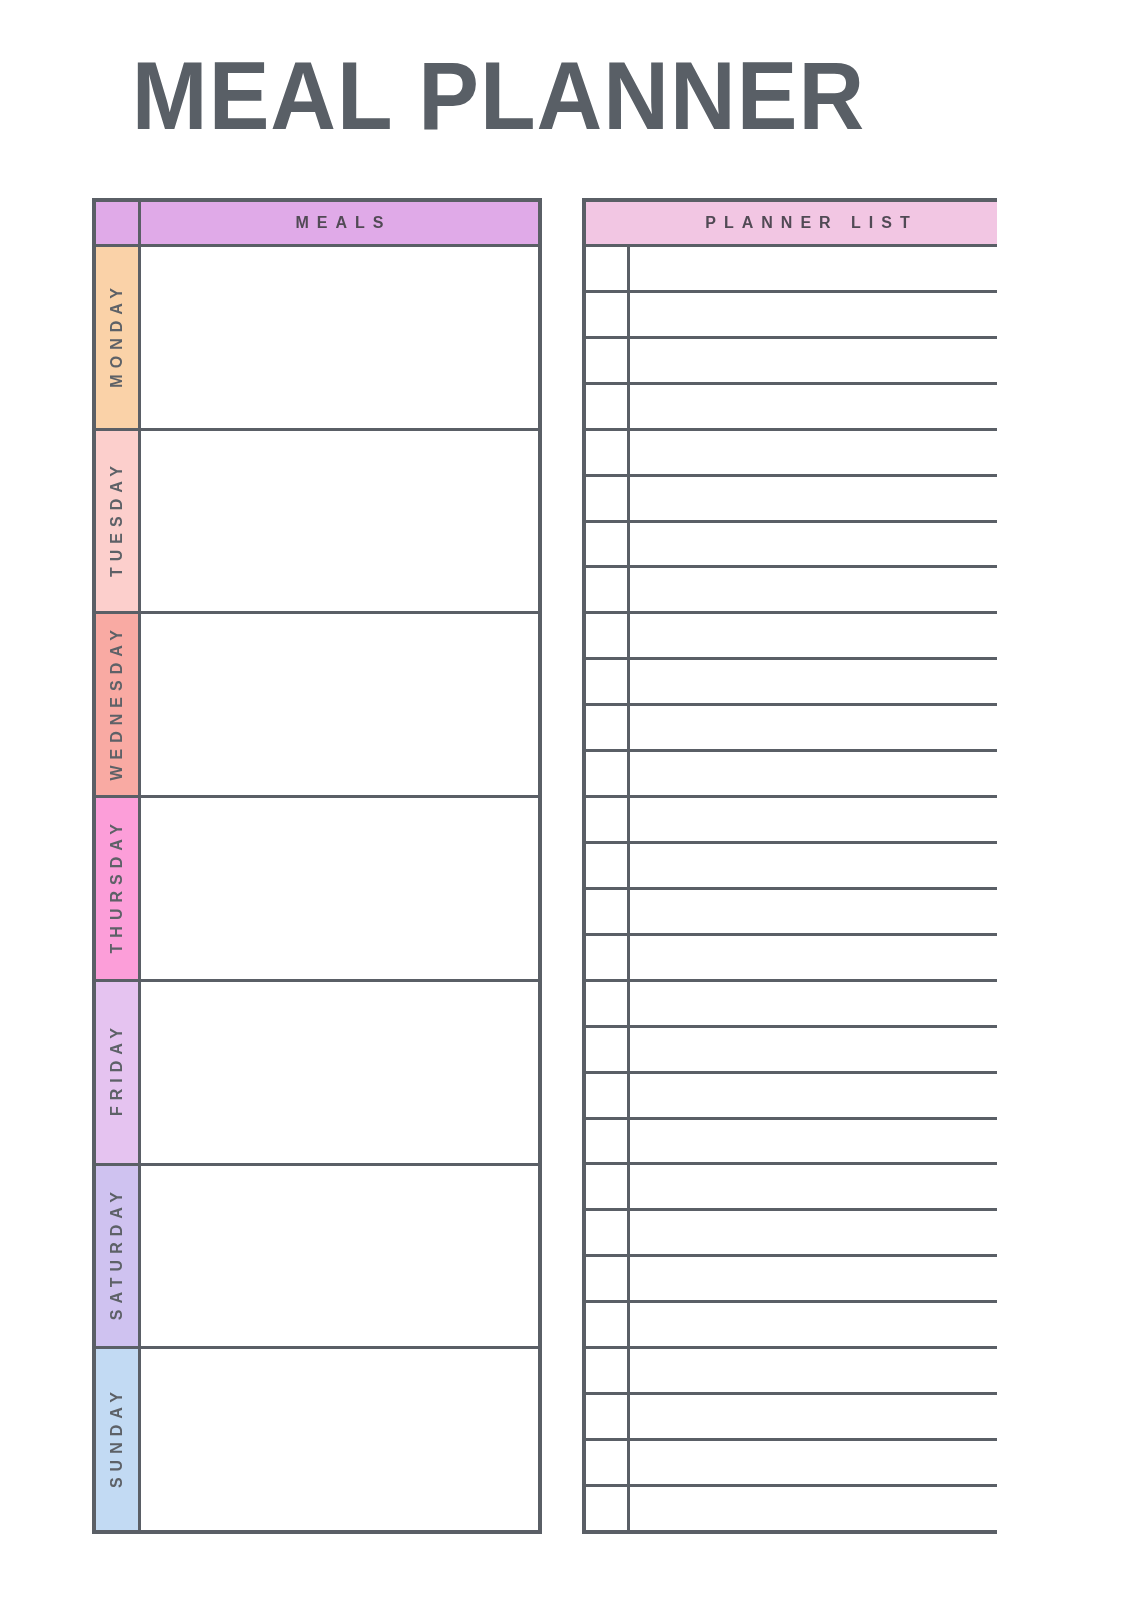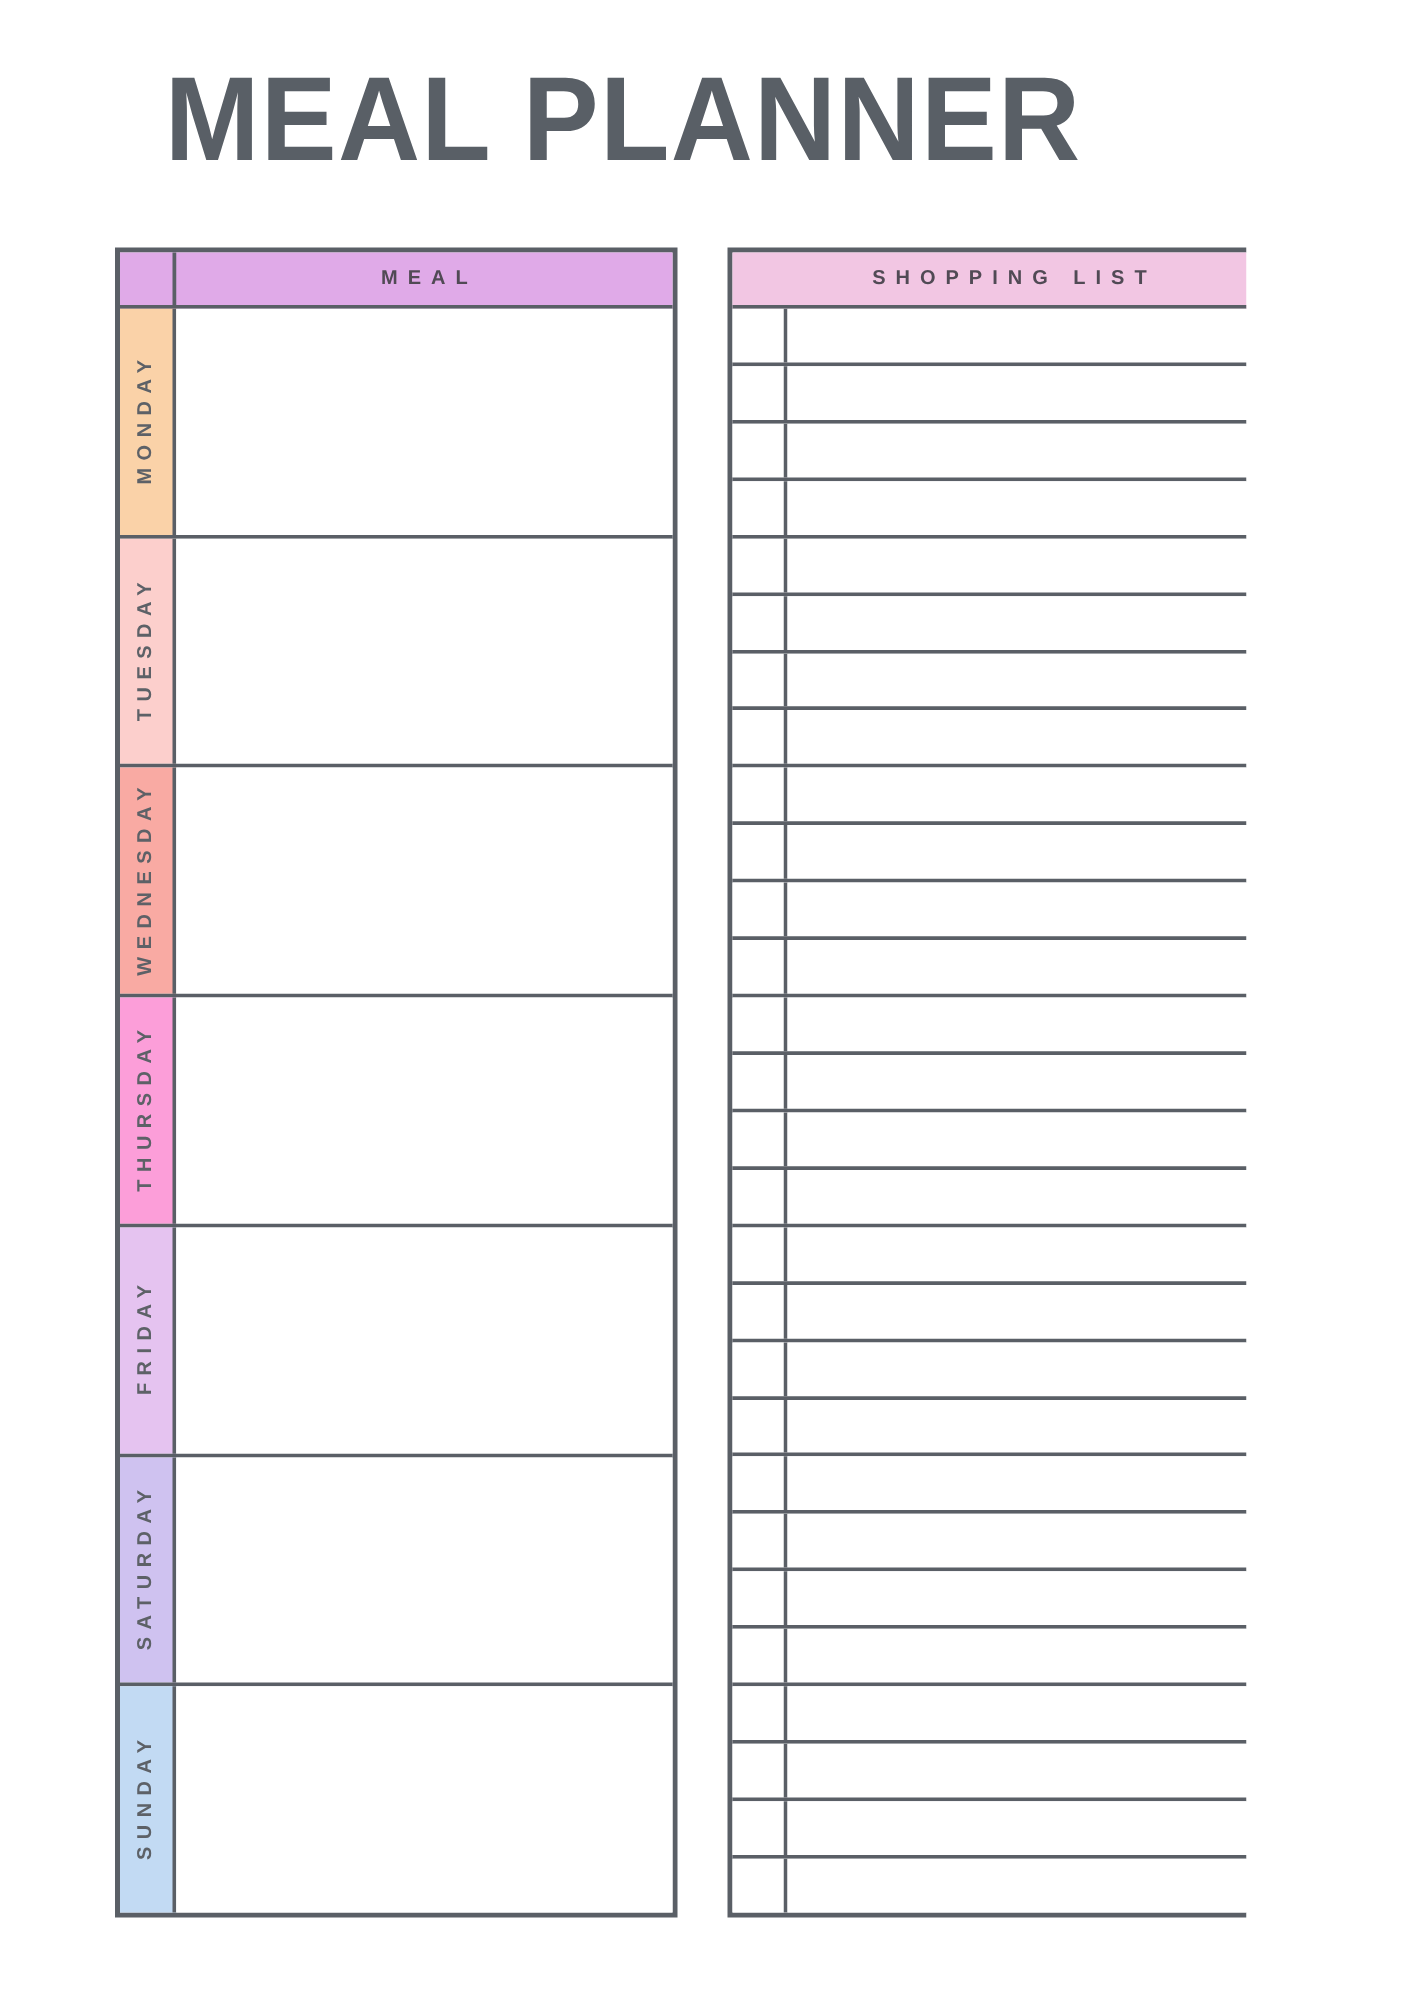--- a/index.html
+++ b/index.html
@@ -115,21 +115,21 @@
 <body>
 
 <div class="page">
 
   <div class="title">MEAL PLANNER</div>
 
   <div class="planner-table meals-table">
     <div class="table-header-row meals-header-row" style="background: rgb(224, 170, 232);">
       <div class="corner-cell"></div>
       <div class="header-cell">
-        <span class="header-label">MEAL</span>
+        <span class="header-label">MEALS</span>
       </div>
     </div>
     <div class="rows-area">
         <div class="day-row">
           <div class="day-cell" style="background: rgb(250, 210, 168);">
             <span class="day-label">MONDAY</span>
           </div>
           <div class="meal-cell"></div>
         </div>
         <div class="day-row">
@@ -167,21 +167,21 @@
             <span class="day-label">SUNDAY</span>
           </div>
           <div class="meal-cell"></div>
         </div>
       </div>
   </div>
 
   <div class="planner-table shopping-table">
     <div class="table-header-row shopping-header-row" style="background: rgb(242, 198, 227);">
       <div class="header-cell">
-        <span class="header-label">SHOPPING LIST</span>
+        <span class="header-label">PLANNER LIST</span>
       </div>
     </div>
     <div class="rows-area">
         <div class="shopping-row">
           <div class="checkbox-cell"></div>
           <div class="item-cell"></div>
         </div>
         <div class="shopping-row">
           <div class="checkbox-cell"></div>
           <div class="item-cell"></div>

